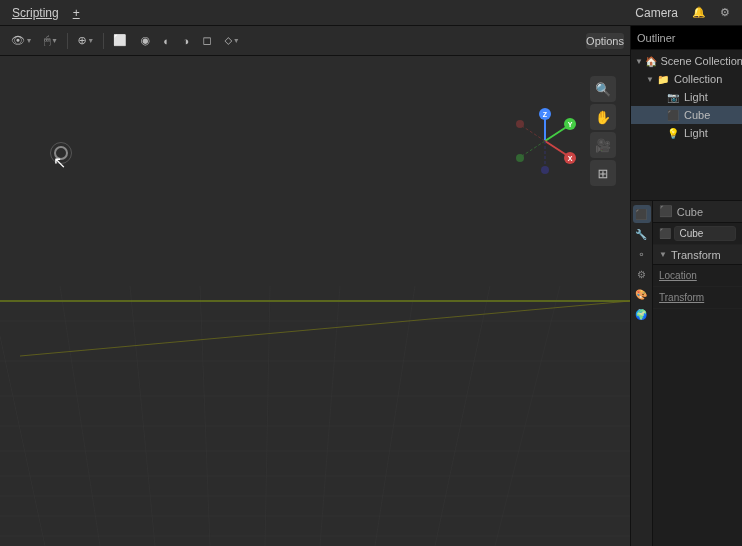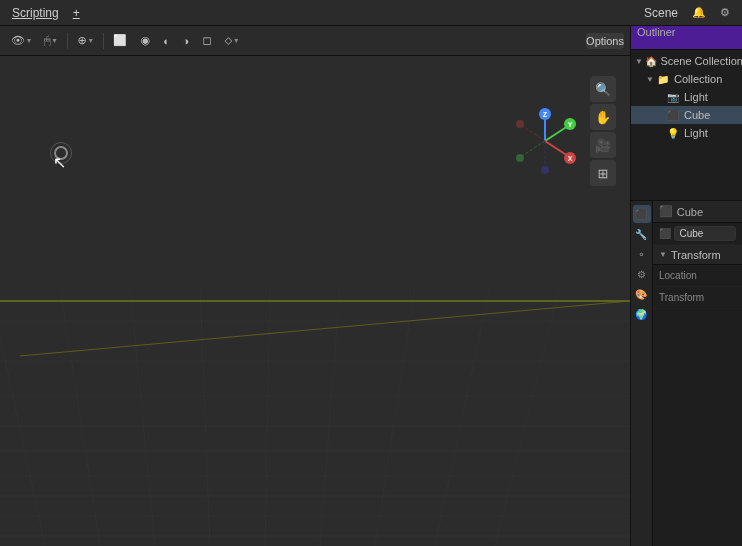--- a/index.html
+++ b/index.html
@@ -194,23 +194,23 @@
 
     
     .outliner {
       flex: 0 0 auto;
       border-bottom: 1px solid #111;
       height: 175px;
       overflow: hidden;
     }
     .outliner-header {
       height: 24px;
-      background: #4c1d95;
-      display: flex;
-      align-items: flex-start;
+      background: #000000;
+      display: flex;
+      align-items: center;
       padding: 0 6px;
       font-size: 11px;
       color: #aaa;
       border-bottom: 1px solid #111;
     }
     .outliner-tree {
       padding: 2px 0;
     }
     .tree-item {
       display: flex;
@@ -299,20 +299,21 @@
       align-items: center;
       padding: 2px 6px;
       height: 22px;
       border-bottom: 1px solid #222;
     }
     .props-field-label {
       font-size: 10px;
       color: #888;
       width: 50px;
       flex-shrink: 0;
+      text-decoration: underline;
     }
     .props-field-value {
       flex: 1;
       background: #2e2e2e;
       border-radius: 3px;
       padding: 1px 4px;
       font-size: 10px;
       color: #ccc;
       border: 1px solid #333;
     }
@@ -341,21 +342,21 @@
 </head>
 <body>
 
 <div class="top-bar">
   <div class="top-bar-menu">
     <div class="menu-item">Scripting</div>
     <div class="menu-item">+</div>
   </div>
   <div class="top-bar-spacer"></div>
   <div class="top-bar-right">
-    <span class="scene-label">Scene</span>
+    <span class="scene-label">Camera</span>
     <div class="icon-btn">🔔</div>
     <div class="icon-btn">⚙</div>
   </div>
 </div>
 
 <div class="main-content">
 
   <div class="viewport">
 
     <svg class="grid-svg" xmlns="http://www.w3.org/2000/svg">

